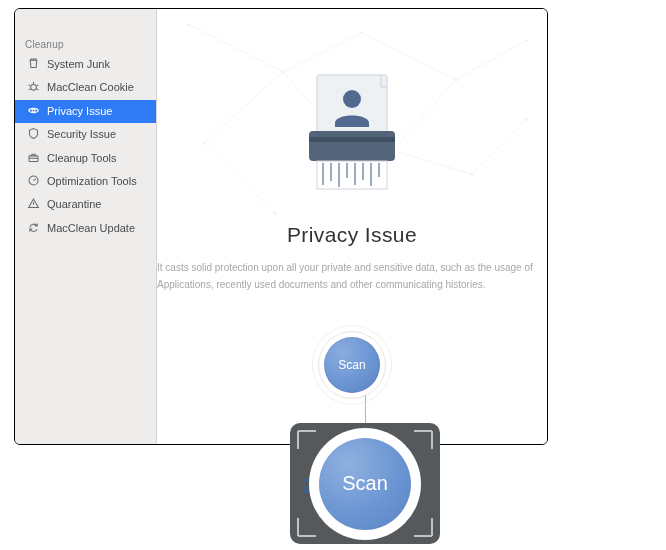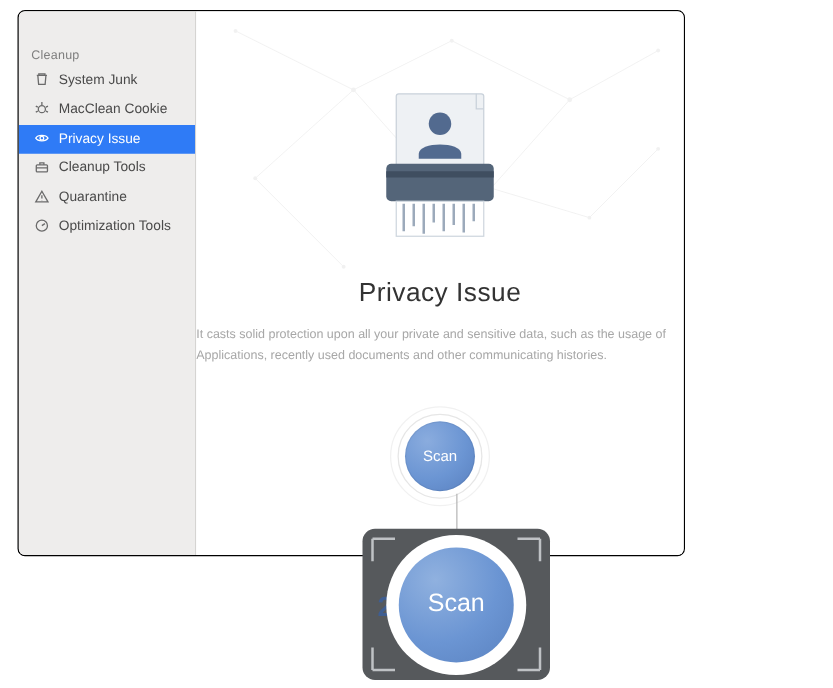--- a/index.html
+++ b/index.html
@@ -114,48 +114,66 @@
       </div>
       <div class="side-item selected">
         <span class="sicon">
           <svg viewBox="0 0 16 16">
               <path d="M2 8c2-3.5 10-3.5 12 0-2 3.5-10 3.5-12 0z"></path>
               <circle cx="8" cy="8" r="1.8"></circle>
             </svg>
         </span>
         <span>Privacy Issue</span>
       </div>
+      <div class="side-item">
+        <span class="sicon">
+          <svg viewBox="0 0 16 16">
+              <path d="M8 2l5 2v4c0 3-2 5-5 6-3-1-5-3-5-6V4z"></path>
+            </svg>
+        </span>
+        <span>Security Issue</span>
+      </div>
 
       <div class="side-item">
         <span class="sicon">
           <svg viewBox="0 0 16 16">
               <rect x="2.5" y="6" width="11" height="7" rx="1"></rect>
               <path d="M6 6V4h4v2M2.5 9h11"></path>
             </svg>
         </span>
         <span>Cleanup Tools</span>
+      </div>
+      <div class="side-item">
+        <span class="sicon">
+          <svg viewBox="0 0 16 16">
+              <circle cx="8" cy="8" r="5.5"></circle>
+              <path d="M8 8l3-2"></path>
+            </svg>
+        </span>
+        <span>Optimization Tools</span>
       </div>
       <div class="side-item">
         <span class="sicon">
           <svg viewBox="0 0 16 16">
               <path d="M8 2.5L14 13H2z"></path>
               <line x1="8" y1="6.5" x2="8" y2="9.5"></line>
               <line x1="8" y1="11" x2="8" y2="11.3"></line>
             </svg>
         </span>
         <span>Quarantine</span>
       </div>
       <div class="side-item">
         <span class="sicon">
           <svg viewBox="0 0 16 16">
-              <circle cx="8" cy="8" r="5.5"></circle>
-              <path d="M8 8l3-2"></path>
-            </svg>
-        </span>
-        <span>Optimization Tools</span>
+              <path d="M12.5 6A5 5 0 0 0 3.5 8M3.5 10a5 5 0 0 0 9 0"></path>
+              <polyline points="12.5,3 12.5,6 9.5,6"></polyline>
+              <polyline points="3.5,13 3.5,10 6.5,10"></polyline>
+            </svg>
+        </span>
+        <span>MacClean Update</span>
       </div>
     </div>
 
     <div class="main">
       <svg class="netbg" viewBox="0 0 496 437">
         <g stroke="#e1e1e1" stroke-width="1" fill="none">
           <line x1="40" y1="20" x2="160" y2="80"></line>
             <line x1="160" y1="80" x2="260" y2="30"></line>
           <line x1="260" y1="30" x2="380" y2="90"></line>
             <line x1="380" y1="90" x2="470" y2="40"></line>

